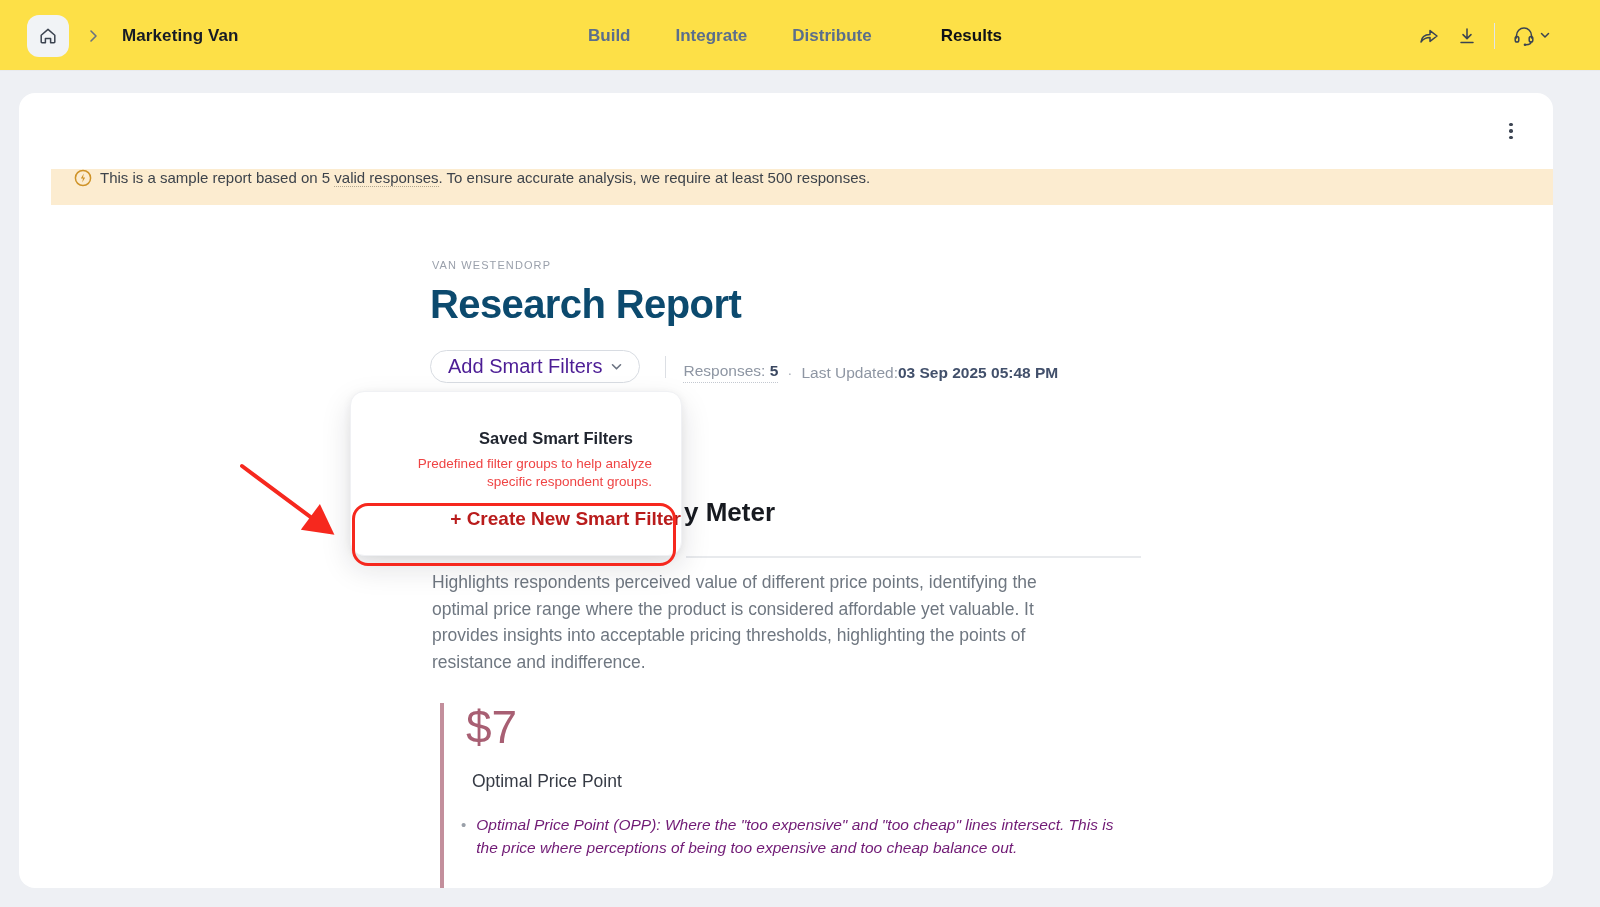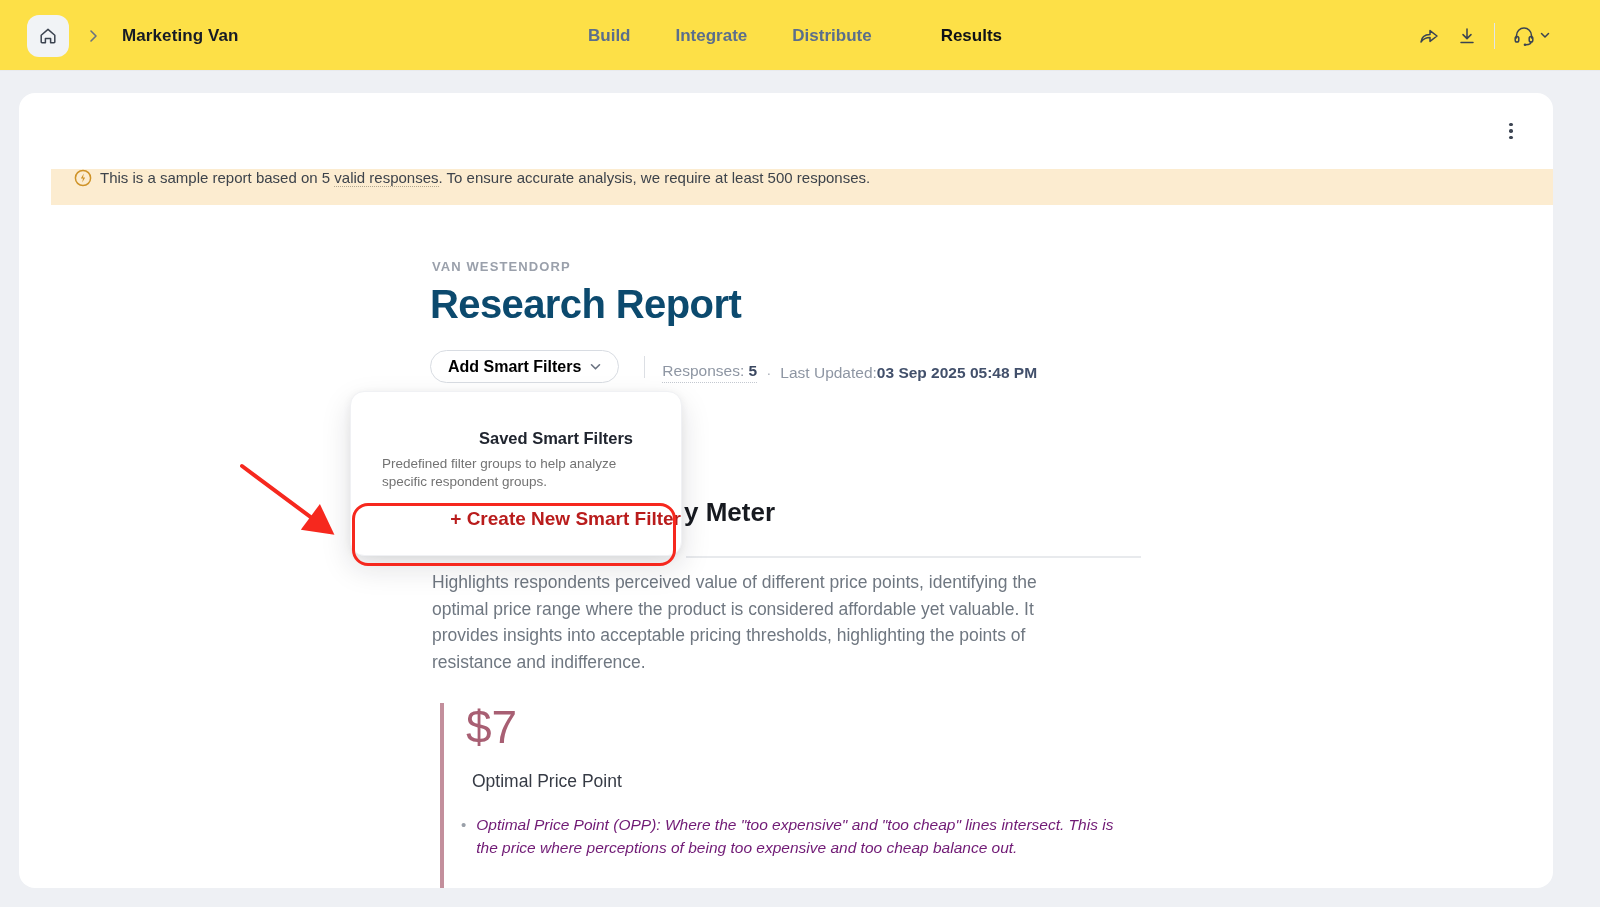--- a/index.html
+++ b/index.html
@@ -36,43 +36,43 @@
            align-items:center; justify-content:center; gap:3px; cursor:pointer; }
   .kebab i { width:3.5px; height:3.5px; border-radius:50%; background:#3e4654; }
 
   
   .banner { position:absolute; left:0; top:76px; width:100%; height:36px; background:#fcecd0;
             display:flex; align-items:flex-start; padding-left:23px; gap:8px;margin-left:32px; }
   .banner-text { font-size:15px; color:#3d434b; }
   .banner-link { border-bottom:1.5px dotted #b0a68f; cursor:pointer; }
 
   
-  .eyebrow { position:absolute; left:432px; top:259px; font-size:13px; font-weight:700;
+  .eyebrow { position:absolute; left:432px; top:259px; font-size:11px; font-weight:400;
              letter-spacing:1.1px; color:#9aa0ab; }
   .report-title { position:absolute; left:430px; top:282px; font-size:40px; font-weight:800;
                   letter-spacing:-.6px; color:#0c4a6e; }
   .filters-row { position:absolute; left:430px; top:350px; height:33px; display:flex; align-items:center; }
   .pill-btn { height:33px; border:1px solid #d8dce2; border-radius:17px; background:#fff; display:flex;
               align-items:center; gap:9px; padding:0 17px; cursor:pointer; }
-  .pill-btn span { font-size:16px; font-weight:700; color:#000000; }
+  .pill-btn span { font-size:20px; font-weight:400; color:#4c1d95; }
   .frow-div { width:1px; height:22px; background:#dcdfe4; margin:0 17px 0 25px; }
   .meta { font-size:15.5px; color:#8e96a3; display:flex; align-items:center;margin-top:12px; }
   .meta .resp-group { border-bottom:1.5px dotted #c3c8d0; padding-bottom:2px; cursor:pointer; }
   .meta .num { color:#3a4760; font-weight:600; }
   .meta .dot { margin:0 9px; color:#aeb4bd; }
   .meta .val { color:#42506b; font-weight:600; }
 
   
   .popover { position:absolute; left:350px; top:391px; width:332px; height:165px; background:#fff;
              border:1px solid #f0f1f4; border-radius:14px; z-index:5;
              box-shadow:0 12px 30px rgba(22,27,38,.13), 0 2px 8px rgba(22,27,38,.06); }
   .pop-title { position:absolute; left:0; top:37px; width:100%; text-align:center;
                font-size:16.5px; font-weight:600; color:#20252f;margin-left:40px; }
-  .pop-desc { position:absolute; left:31px; top:63px; width:270px; text-align:left;
-              font-size:13.5px; line-height:17.5px; color:#737373; }
+  .pop-desc { position:absolute; left:31px; top:63px; width:270px; text-align:right;
+              font-size:13.5px; line-height:17.5px; color:#ef4444; }
   .pop-link { position:absolute; left:0; top:116px; width:100%; text-align:right;
               font-size:19px; font-weight:600; color:#b91c1c; cursor:pointer; }
 
   
   .red-rect { position:absolute; left:352px; top:503px; width:324px; height:63px;
               border:3.5px solid #f6281e; border-radius:16px; z-index:7; pointer-events:none; }
   .red-arrow { position:absolute; left:230px; top:452px; z-index:7; pointer-events:none; }
 
   
   .section-title { position:absolute; left:684px; top:497px; font-size:26px; font-weight:700;

